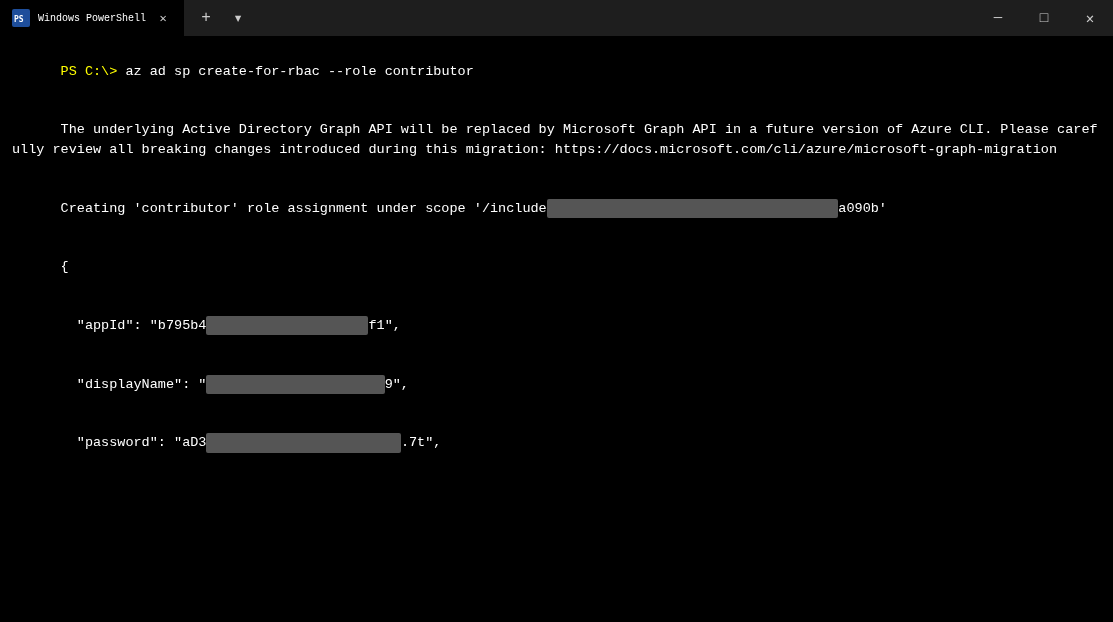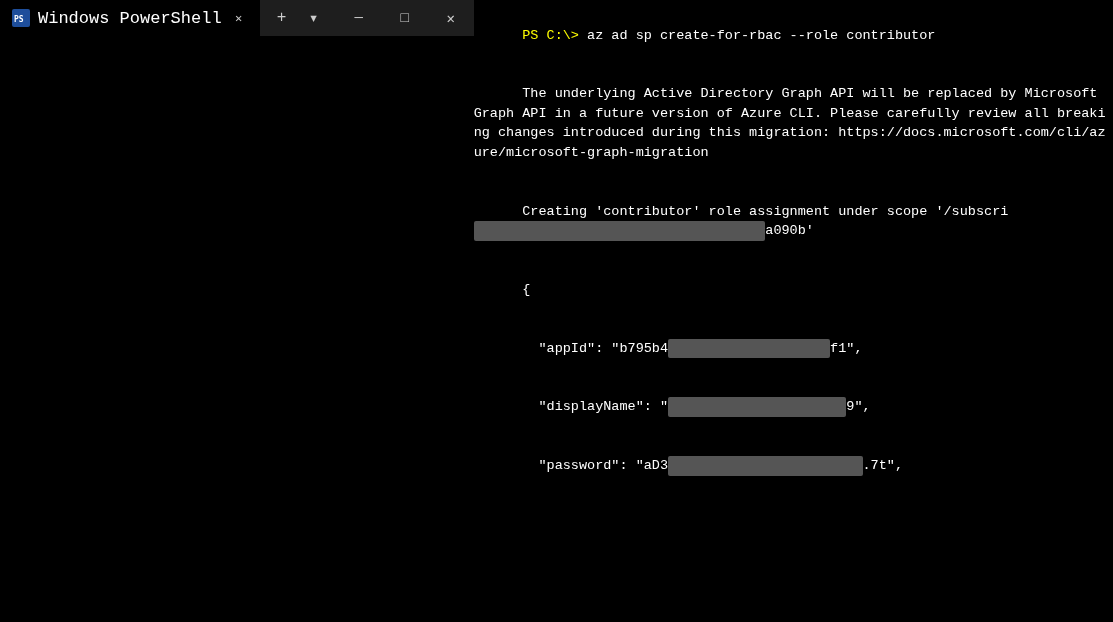--- a/index.html
+++ b/index.html
@@ -9,21 +9,21 @@
       height: 622px;
       background: #000;
       font-family: 'Consolas', 'Courier New', monospace;
       overflow: hidden;
     }
 
     .window {
       width: 1113px;
       height: 622px;
       display: flex;
-      flex-direction: row;
+      flex-direction: column;
       background: #000;
     }
 
     
     .titlebar {
       height: 36px;
       background: #1e1e1e;
       display: flex;
       align-items: center;
       flex-shrink: 0;
@@ -42,21 +42,21 @@
       min-width: 180px;
     }
 
     .tab-icon {
       width: 18px;
       height: 18px;
       flex-shrink: 0;
     }
 
     .tab-label {
-      font-size: 17px;
+      font-size: 10px;
       color: #fff;
       flex: 1;
     }
 
     .tab-close {
       width: 18px;
       height: 18px;
       display: flex;
       align-items: center;
       justify-content: center;
@@ -101,21 +101,21 @@
       color: #ccc;
       font-size: 16px;
       cursor: pointer;
       border-radius: 4px;
     }
 
     
     .terminal {
       flex: 1;
       background: #000;
-      padding: 6px 0;
+      padding: 6px 12px;
       font-size: 13.5px;
       line-height: 1.45;
       color: #eee;
       overflow: hidden;
     }
 
     .line { white-space: pre-wrap; word-break: break-all; }
 
     .yellow { color: #ffff00; }
     .white { color: #ffffff; }
@@ -174,21 +174,21 @@
     <div class="line">
       <span class="yellow">PS C:\&gt;</span><span class="white"> az ad sp create-for-rbac --role contributor</span>
     </div>
 
     <div class="line">
       <span class="white">The underlying Active Directory Graph API will be replaced by Microsoft Graph API in a future version of Azure CLI. Please carefully review all breaking changes introduced during this migration: https://docs.microsoft.com/cli/azure/microsoft-graph-migration</span>
     </div>
 
 
     <div class="line">
-      <span class="white">Creating 'contributor' role assignment under scope '/subscri</span><span class="blurred">████████████████████████████████████</span><span class="white">a090b'</span>
+      <span class="white">Creating 'contributor' role assignment under scope '/include</span><span class="blurred">████████████████████████████████████</span><span class="white">a090b'</span>
     </div>
 
 
     <div class="line">
       <span class="white">{</span>
     </div>
 
     <div class="line">
       <span class="white">  "appId": "b795b4</span><span class="blurred">████████████████████</span><span class="white">f1",</span>
     </div>

